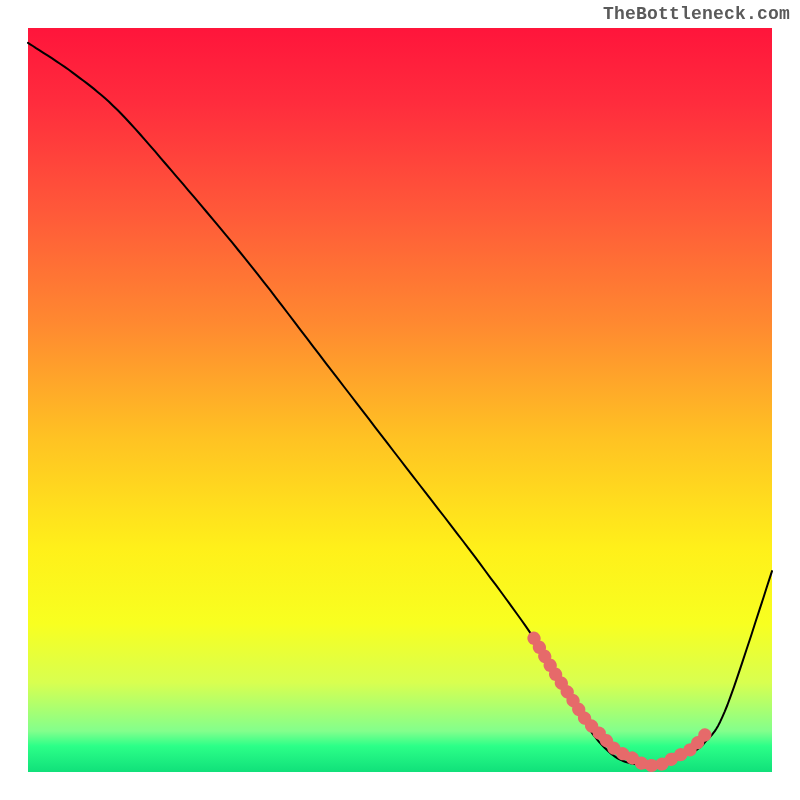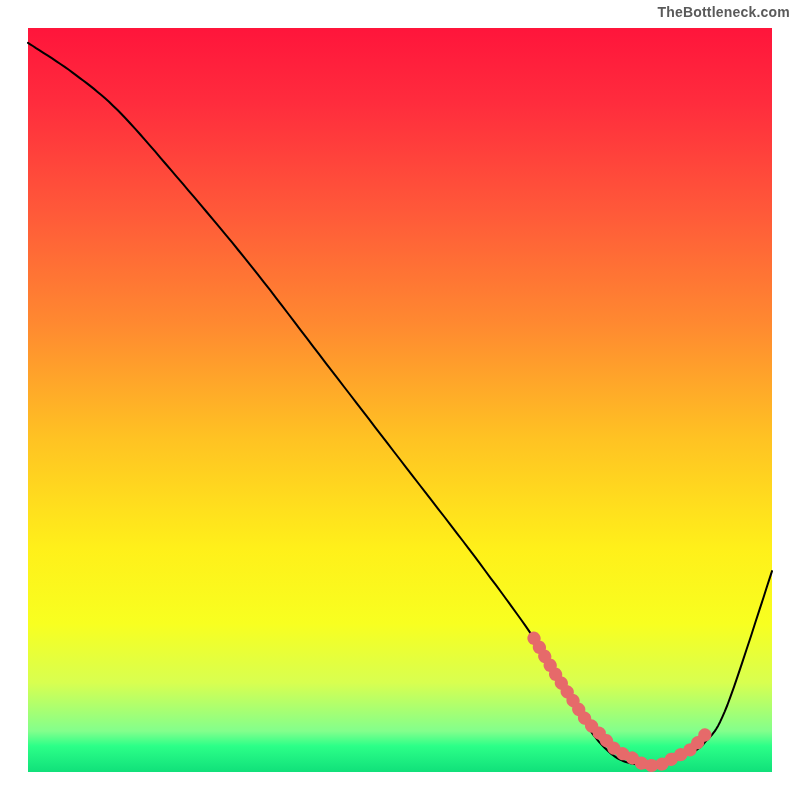--- a/index.html
+++ b/index.html
@@ -13,25 +13,26 @@
   }
   .wrap {
     position: relative;
     width: 800px;
     height: 800px;
   }
   .watermark {
     position: absolute;
     top: 4px;
     right: 10px;
-    font-size: 14px;
+    font-size: 18px;
     font-weight: 600;
     color: #5a5a5a;
     letter-spacing: 0.2px;
     z-index: 3;
+    font-family: Liberation Mono, monospace;
   }
   svg.plot {
     position: absolute;
     left: 0;
     top: 0;
     width: 800px;
     height: 800px;
     z-index: 1;
   }
   svg.fore {

